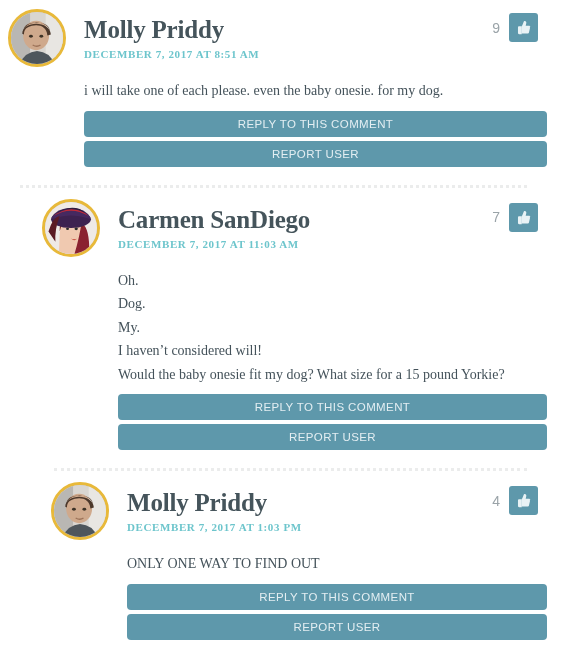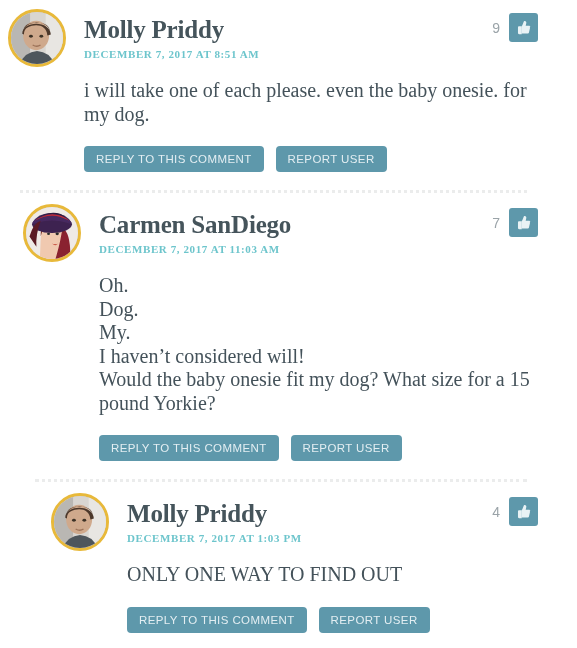--- a/index.html
+++ b/index.html
@@ -19,21 +19,21 @@
     position: relative;
   }
 
   .comment {
     position: relative;
     box-sizing: border-box;
   }
 
   
   .comment.level-0 { padding-left: 0px; }
-  .comment.level-1 { padding-left: 15px; }
+  .comment.level-1 { padding-left: 34px; }
   .comment.level-2 { padding-left: 43px; }
 
   .comment-inner {
     position: relative;
     padding-top: 9px;
     padding-bottom: 14px;
   }
 
   .avatar {
     position: absolute;
@@ -98,31 +98,32 @@
     align-items: center;
     justify-content: center;
     cursor: pointer;
   }
   .vote-btn svg { display: block; }
 
   .comment-body {
     margin-left: 84px;
     margin-top: 12px;
     font-family: "Liberation Serif", serif;
-    font-size: 20px;
+    font-size: 14px;
     line-height: 23.5px;
     color: #44525a;
   }
   .comment-body p { margin: 0; }
 
   .comment-actions {
     margin-left: 84px;
-    margin-top: 20px;
+    margin-top: 8px;
     display: flex;
-    gap: 12px;
+    gap: 4px;
+    flex-direction: column;
   }
   .action-btn {
     background: #5e98ab;
     color: #e3eef2;
     border: none;
     border-radius: 4px;
     font-family: "Liberation Sans", sans-serif;
     font-size: 11.5px;
     letter-spacing: 0.4px;
     padding: 7px 12px 7px 12px;

